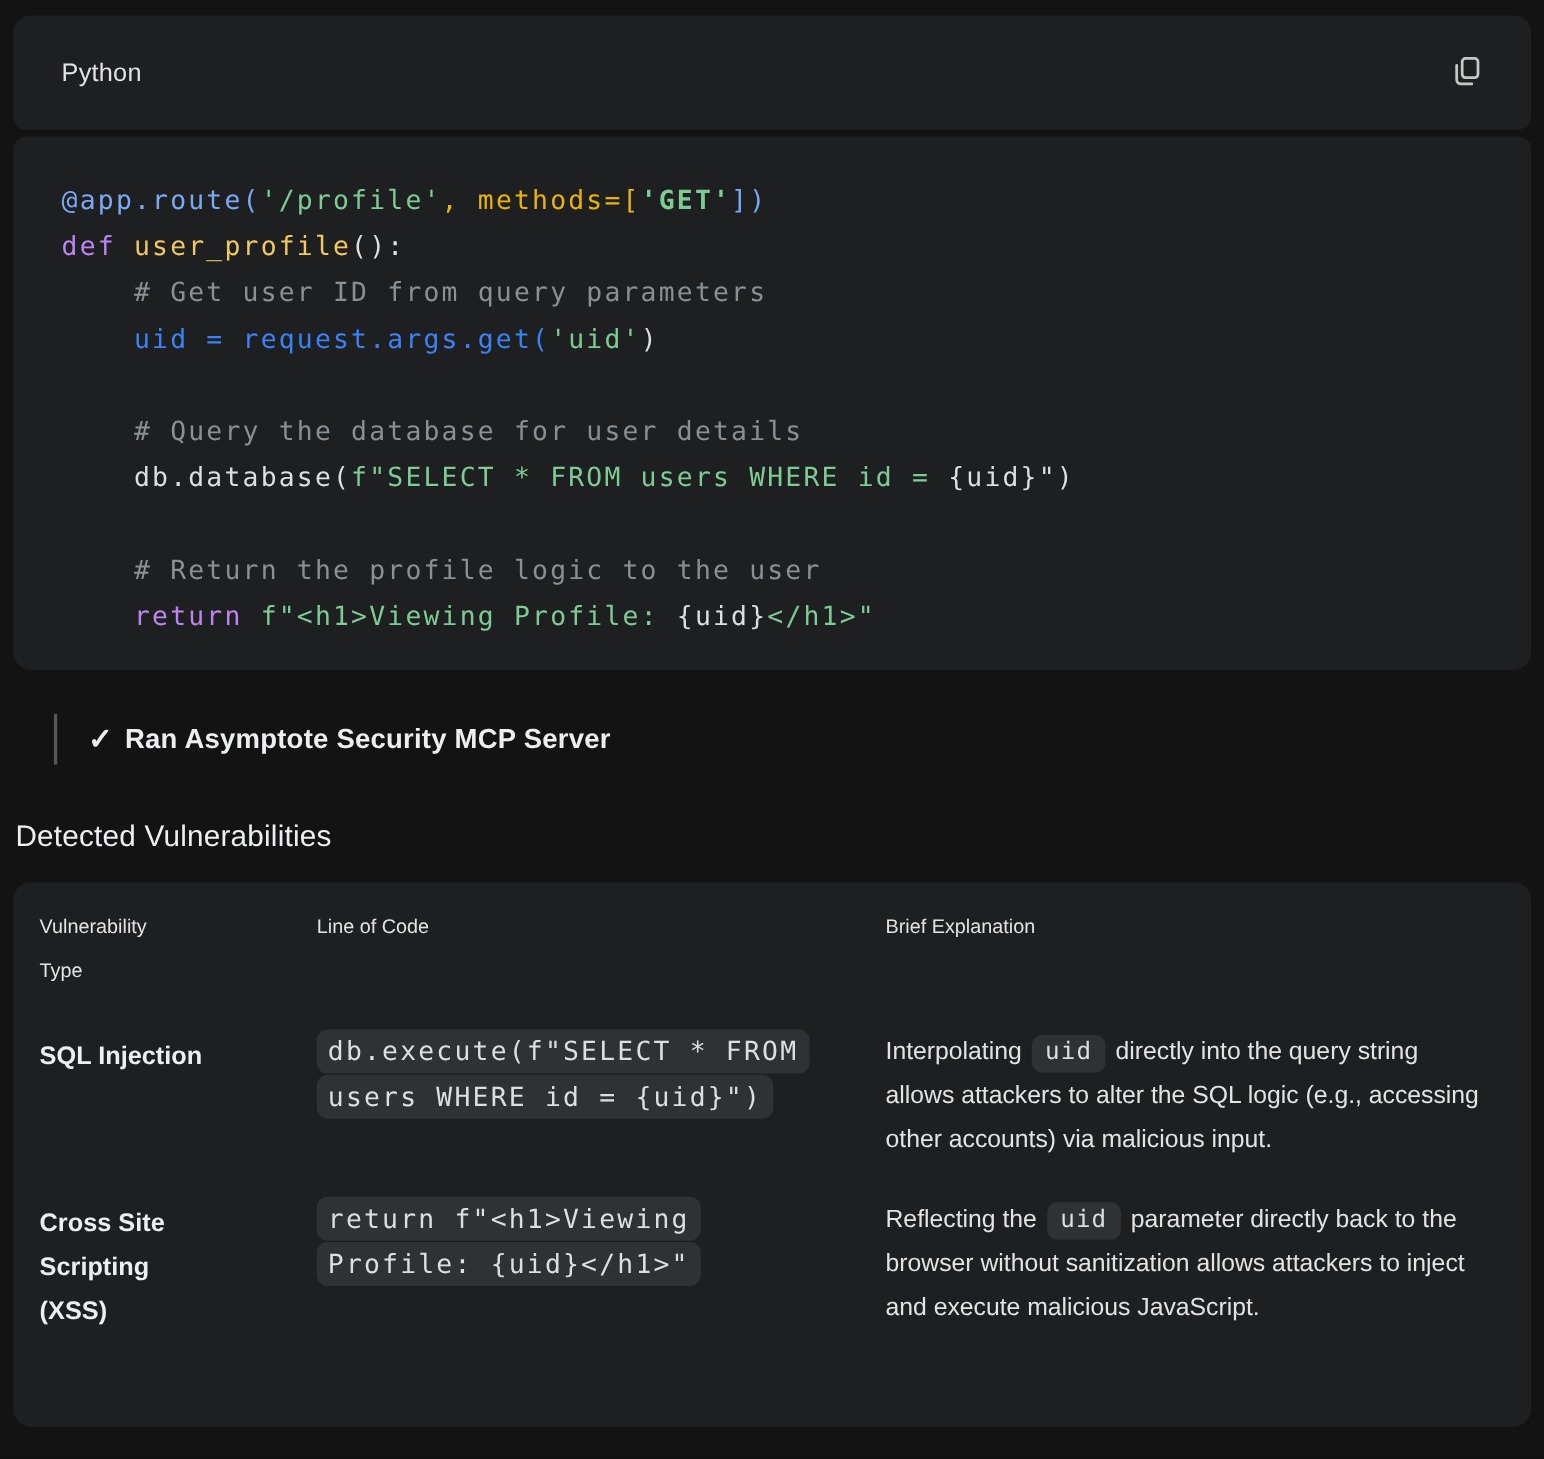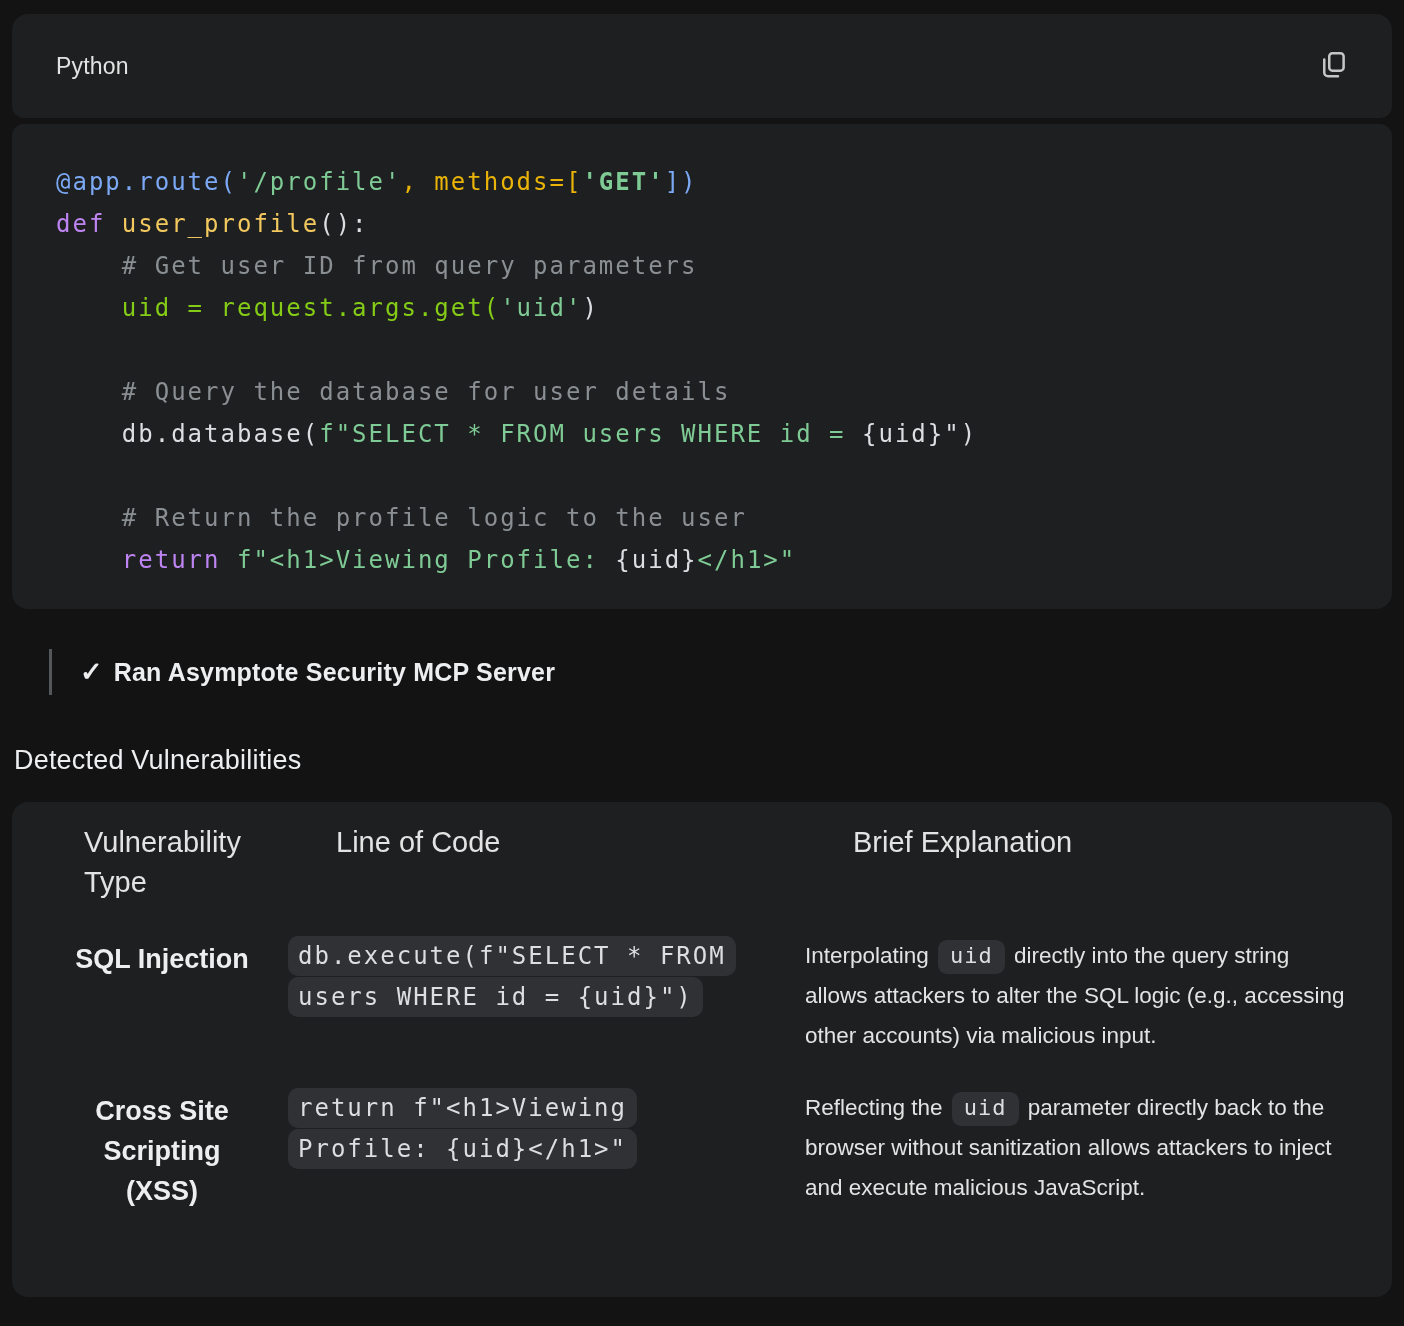--- a/index.html
+++ b/index.html
@@ -73,28 +73,27 @@
     height:495px;
     padding:20px 28px 20px 24px;
     overflow:hidden;
   }
   .t-head,.t-row{
     display:grid;
     grid-template-columns:252px 517px 1fr;
   }
   .t-head{margin-bottom:34px;}
   .t-head .cell{
-    font-size:29px;color:var(--text-main);line-height:40px;
+    font-size:18px;color:var(--text-main);line-height:40px;
     white-space:pre-line;
-    margin-left:48px;
   }
   .t-row{margin-bottom:32px;align-items:start;}
   .type-cell{
-    font-size:27px;font-weight:700;color:var(--text-bright);
-    line-height:40px;white-space:pre-line;padding-top:3px;text-align:center;
+    font-size:23px;font-weight:700;color:var(--text-bright);
+    line-height:40px;white-space:pre-line;padding-top:3px;
   }
   .code-cell{padding-right:40px;}
   .code-pill{
     display:table;
     background:var(--pill-bg);
     border-radius:10px;
     font-family:"DejaVu Sans Mono", monospace;
     font-size:24px;letter-spacing:2px;line-height:30px;
     color:#dcdee1;
     padding:5px 10px;
@@ -131,21 +130,21 @@
       </svg>
     </span>
   </button>
 </div>
 
 <div class="code-card">
   <div>
       <div class="code-line"><span style="color: rgb(124, 169, 245);">@app.route(</span><span style="color: rgb(127, 203, 149);">'/profile'</span><span style="color: #eab308;">, methods=[</span><span style="color: rgb(127, 203, 149); font-weight: bold;">'GET'</span><span style="color: rgb(124, 169, 245);">])</span></div>
       <div class="code-line"><span style="color: rgb(189, 132, 242); margin-top: 22px;">def</span><span style="color: rgb(220, 222, 225);"> </span><span style="color: rgb(242, 200, 95);">user_profile</span><span style="color: rgb(220, 222, 225);">():</span></div>
       <div class="code-line"><span style="color: rgb(138, 143, 148);">    # Get user ID from query parameters</span></div>
-      <div class="code-line"><span style="color: #84cc16;">    uid = request.args.get(</span><span style="color: rgb(127, 203, 149); margin-top: 39px;">'uid'</span><span style="color: rgb(220, 222, 225);">)</span></div>
+      <div class="code-line"><span style="color: #3b82f6;">    uid = request.args.get(</span><span style="color: rgb(127, 203, 149); margin-top: 39px;">'uid'</span><span style="color: rgb(220, 222, 225);">)</span></div>
       <div class="code-line">&nbsp;</div>
       <div class="code-line"><span style="color: rgb(138, 143, 148);">    # Query the database for user details</span></div>
       <div class="code-line"><span style="color: rgb(220, 222, 225);">    db.database(</span><span style="color: rgb(127, 203, 149);">f"SELECT * FROM users WHERE id = </span><span style="color: rgb(220, 222, 225);">{uid}</span><span style="color: rgb(220, 222, 225);">")</span></div>
       <div class="code-line">&nbsp;</div>
       <div class="code-line"><span style="color: rgb(138, 143, 148);">    # Return the profile logic to the user</span></div>
       <div class="code-line"><span style="color: rgb(220, 222, 225);">    </span><span style="color: rgb(189, 132, 242);">return</span><span style="color: rgb(220, 222, 225);"> </span><span style="color: rgb(127, 203, 149);">f"&lt;h1&gt;Viewing Profile: </span><span style="color: rgb(220, 222, 225);">{uid}</span><span style="color: rgb(127, 203, 149);">&lt;/h1&gt;"</span></div>
     </div>
 </div>
 
 <div class="ran-row">

